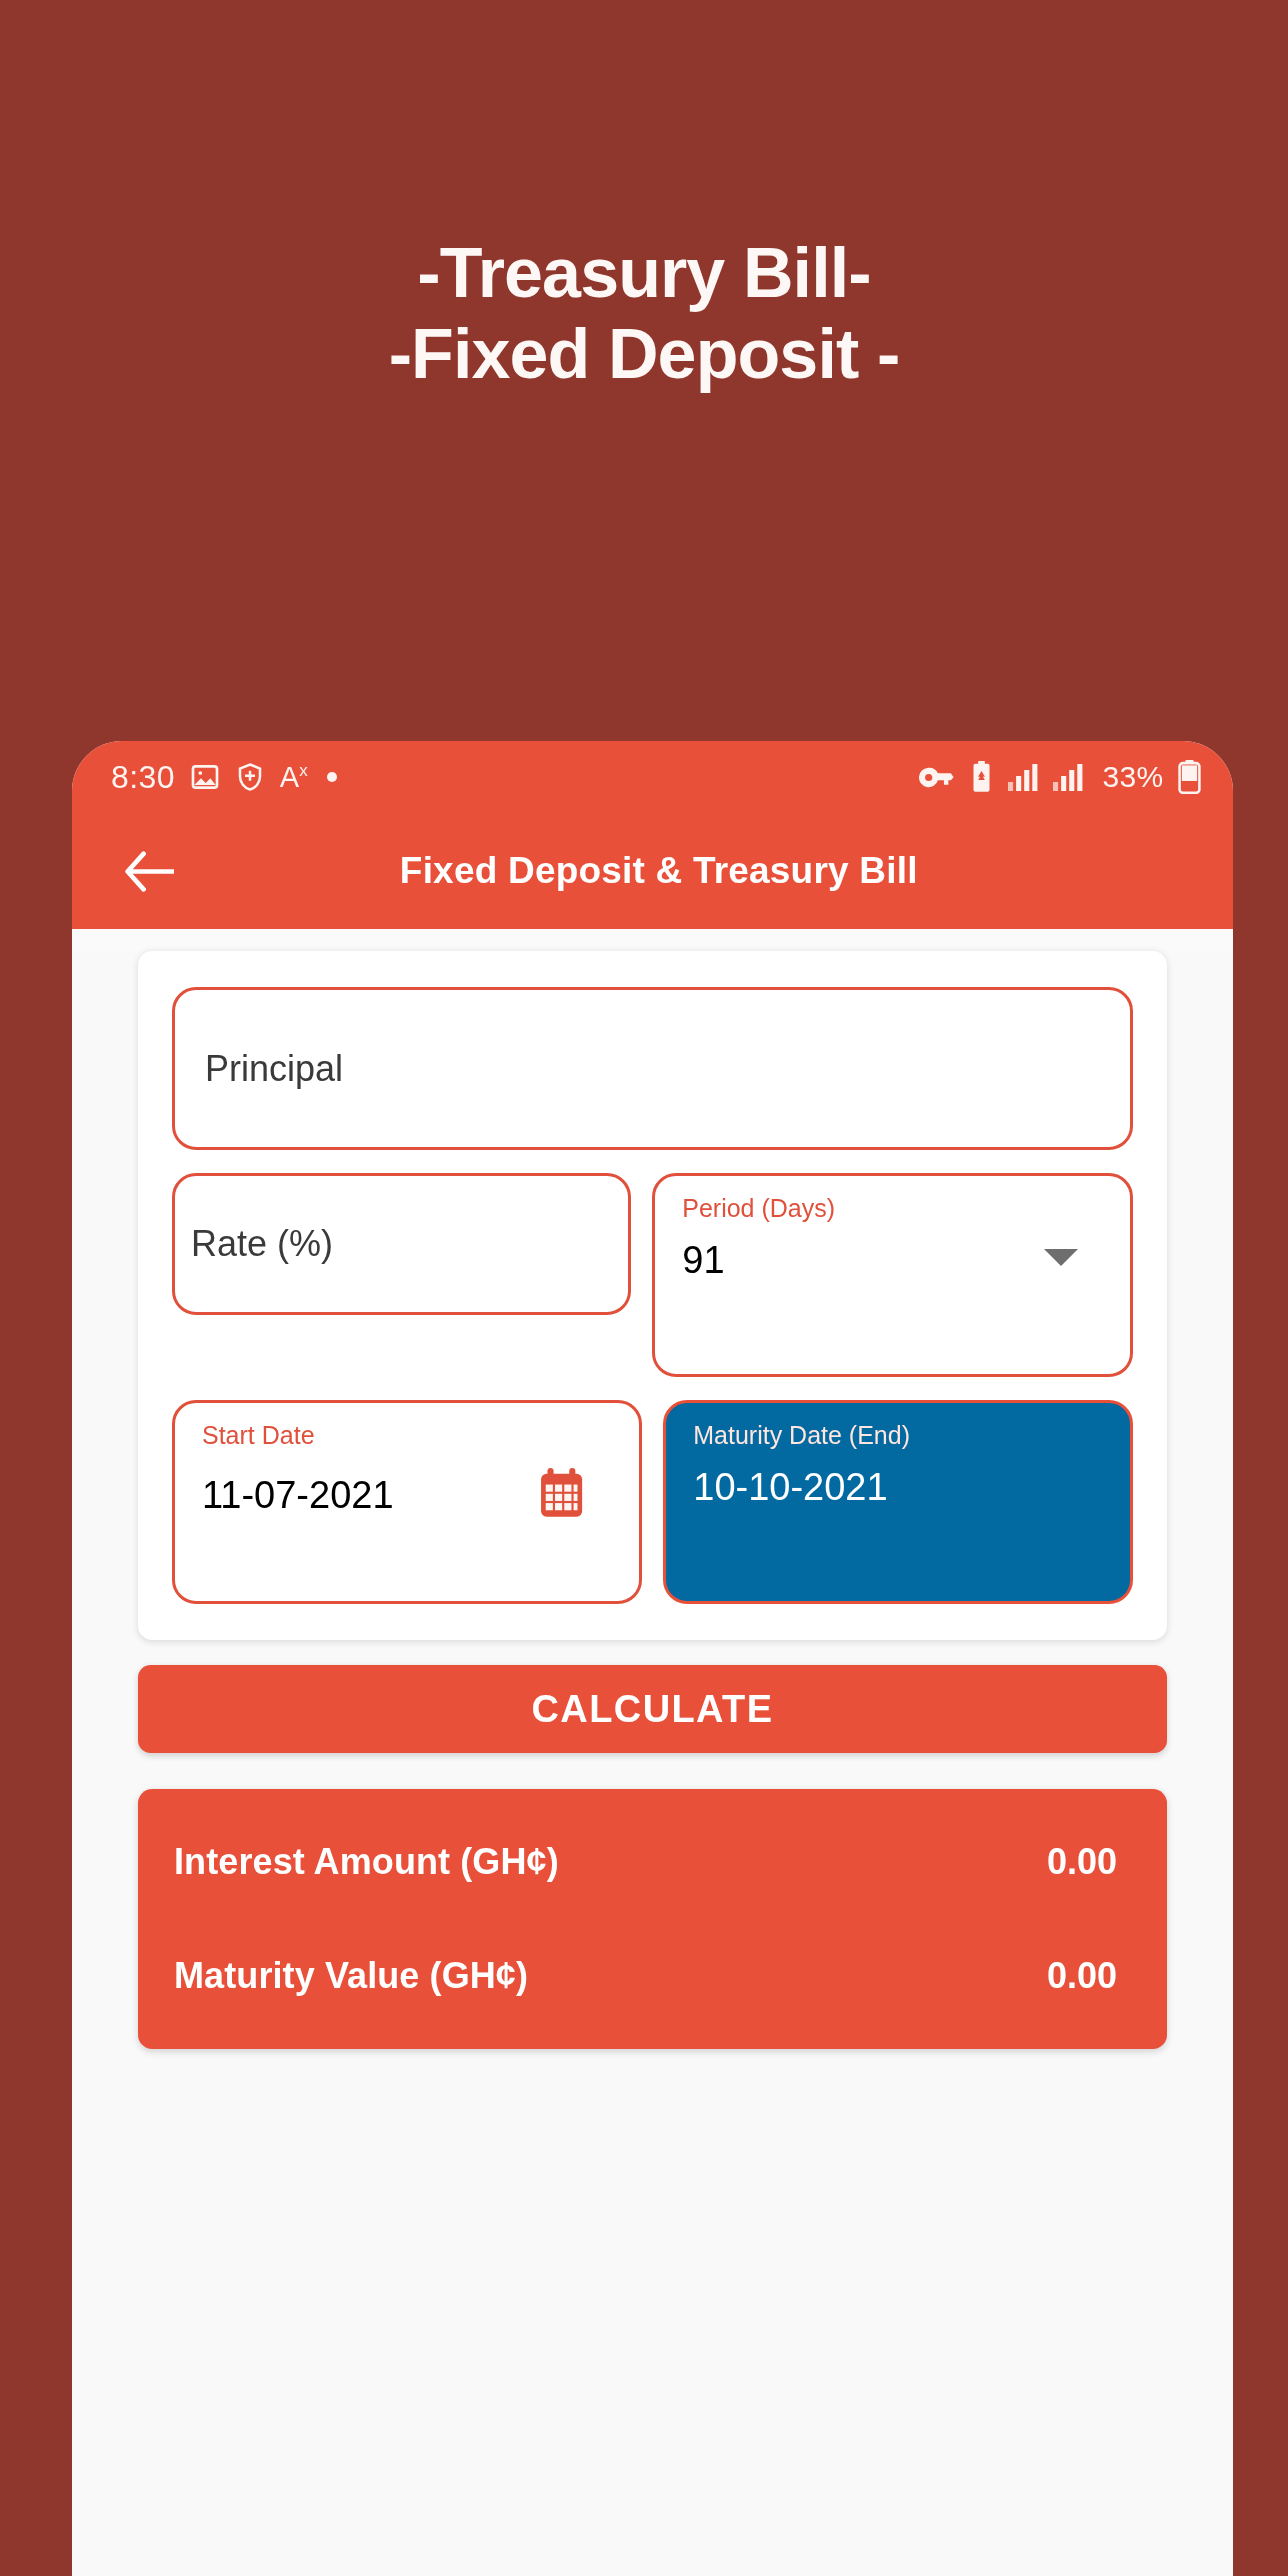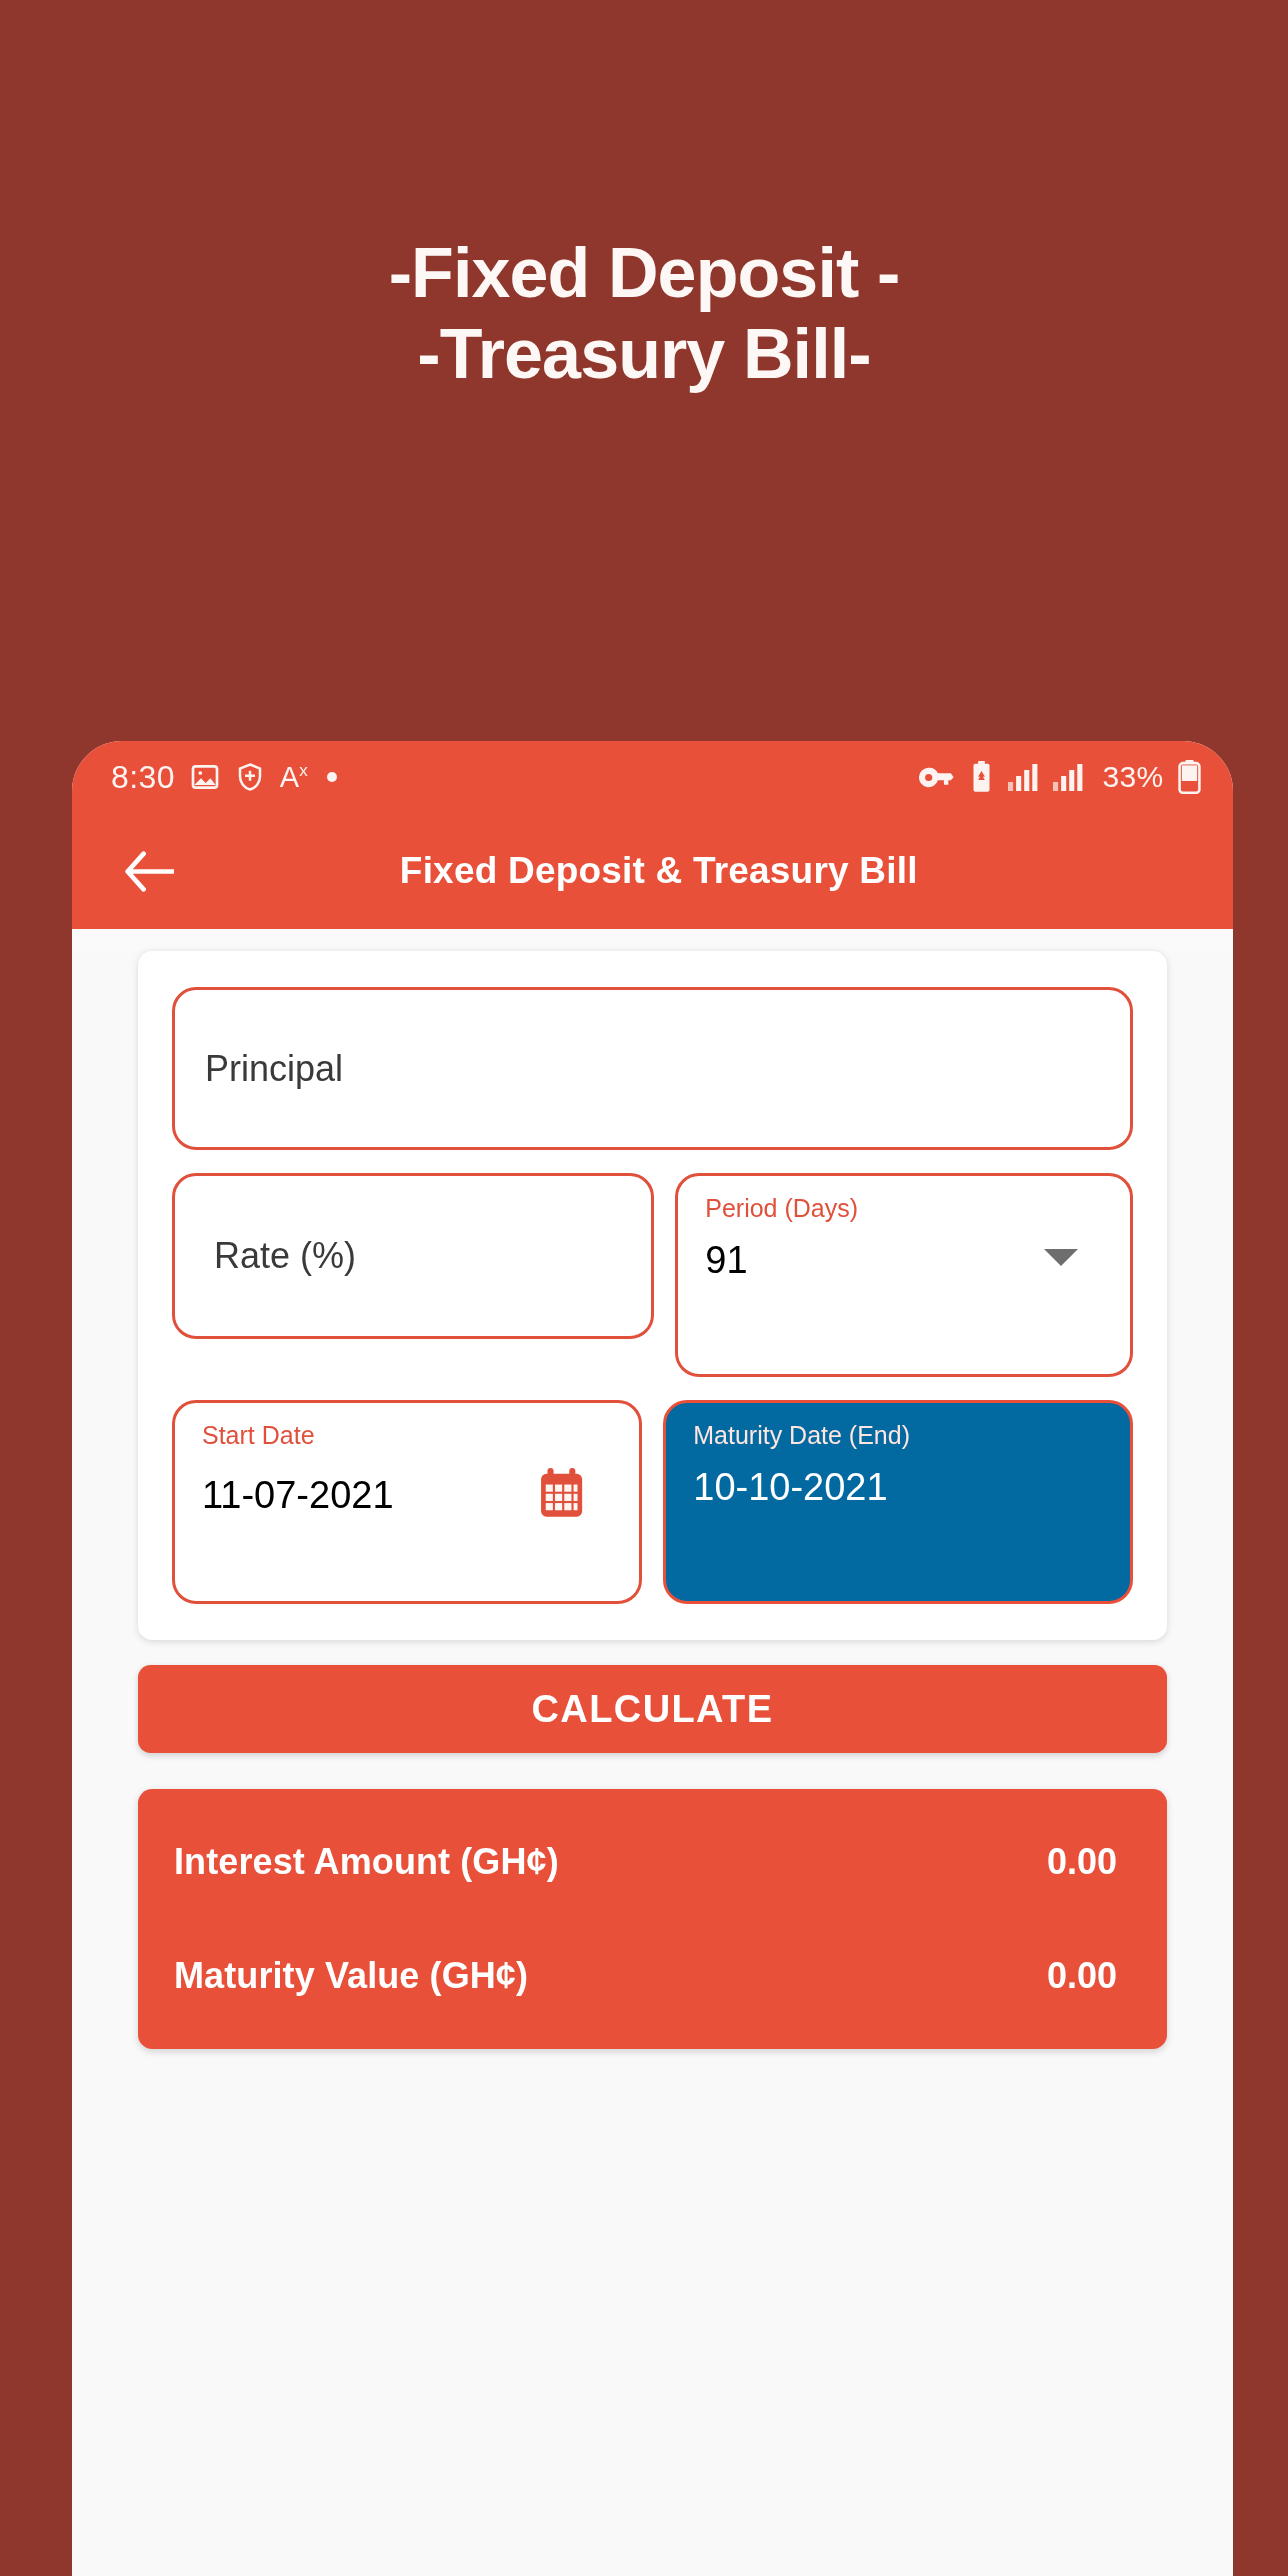--- a/index.html
+++ b/index.html
@@ -158,24 +158,24 @@
   .row > .field { flex: 1 1 0; }
 
   .field-tall {
     height: 204px;
     padding: 19.7px 27px 0 27px;
     display: flex;
     flex-direction: column;
     justify-content: flex-start;
   }
   .field-center {
-    height: 166px;
-    display: flex;
-    align-items: center;
-    padding: 0 39px;
+    height: 142px;
+    display: flex;
+    align-items: center;
+    padding: 0 16px;
   }
   .float-label {
     font-size: 25px;
     color: #e0503a;
     font-weight: 400;
     line-height: 1;
     margin-bottom: 19.7px;
   }
   .field.filled .float-label { color: #ffe6df; }
   .value {
@@ -244,22 +244,22 @@
   }
   .result-value {
     font-size: 36px;
     font-weight: 700;
   }
 </style>
 </head>
 <body>
 
 <div class="promo">
+  <span class="line">-Treasury Bill-</span>
   <span class="line">-Fixed Deposit -</span>
-  <span class="line">-Treasury Bill-</span>
 </div>
 
 <div class="phone">
 
   <div class="statusbar">
     <div class="sb-left">
       <span class="sb-clock">8:30</span>
       <span class="ico">
         <svg width="32" height="32" viewBox="0 0 24 24" fill="none" stroke="#fdf3f0" stroke-width="2">
           <rect x="3" y="4" width="18" height="16" rx="2"></rect>

